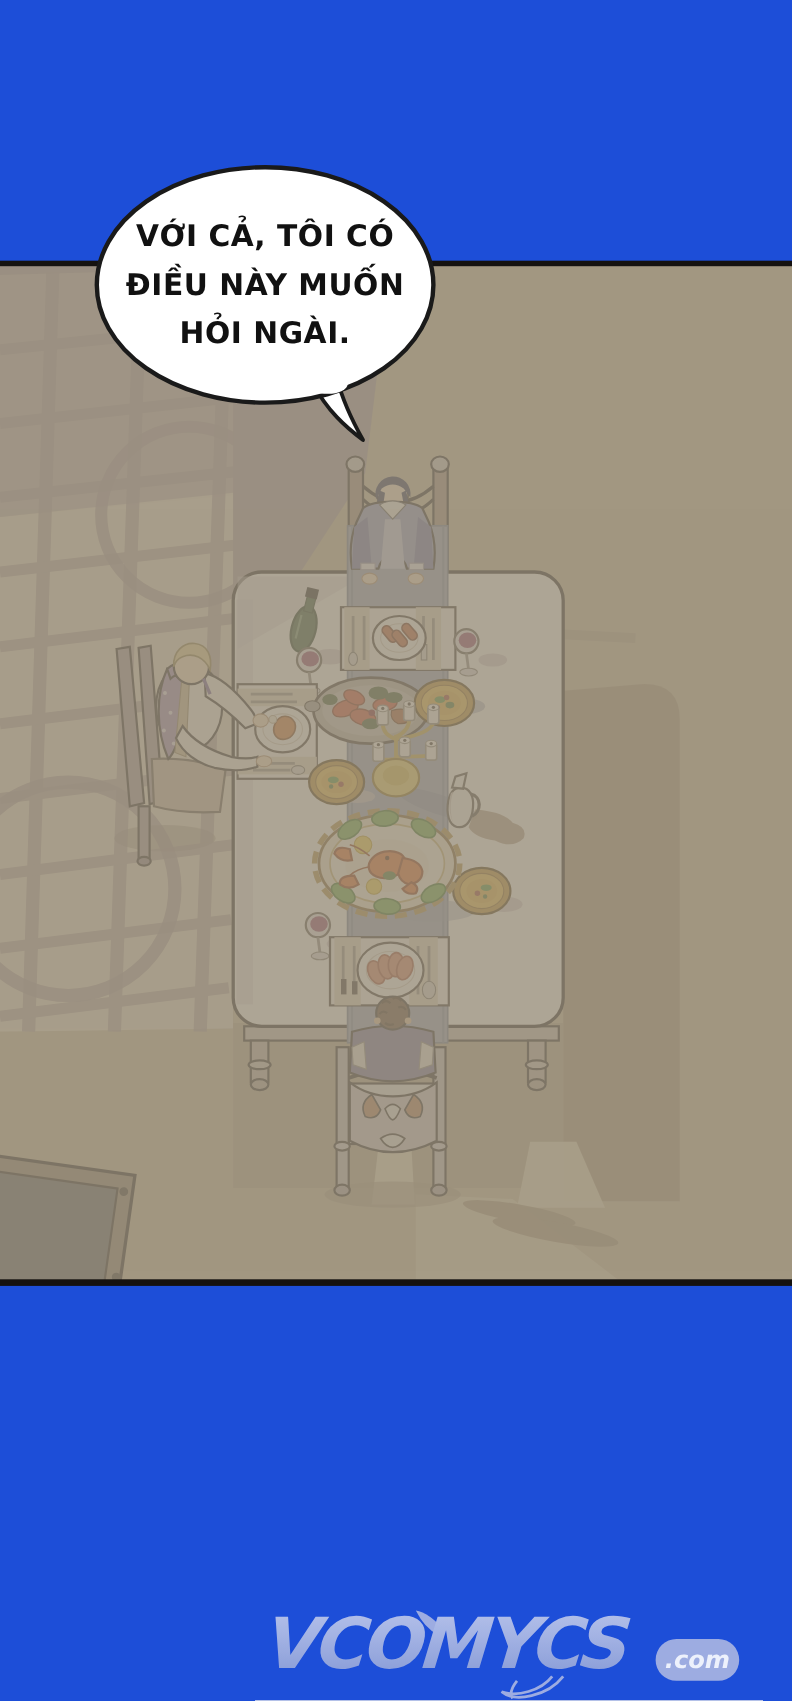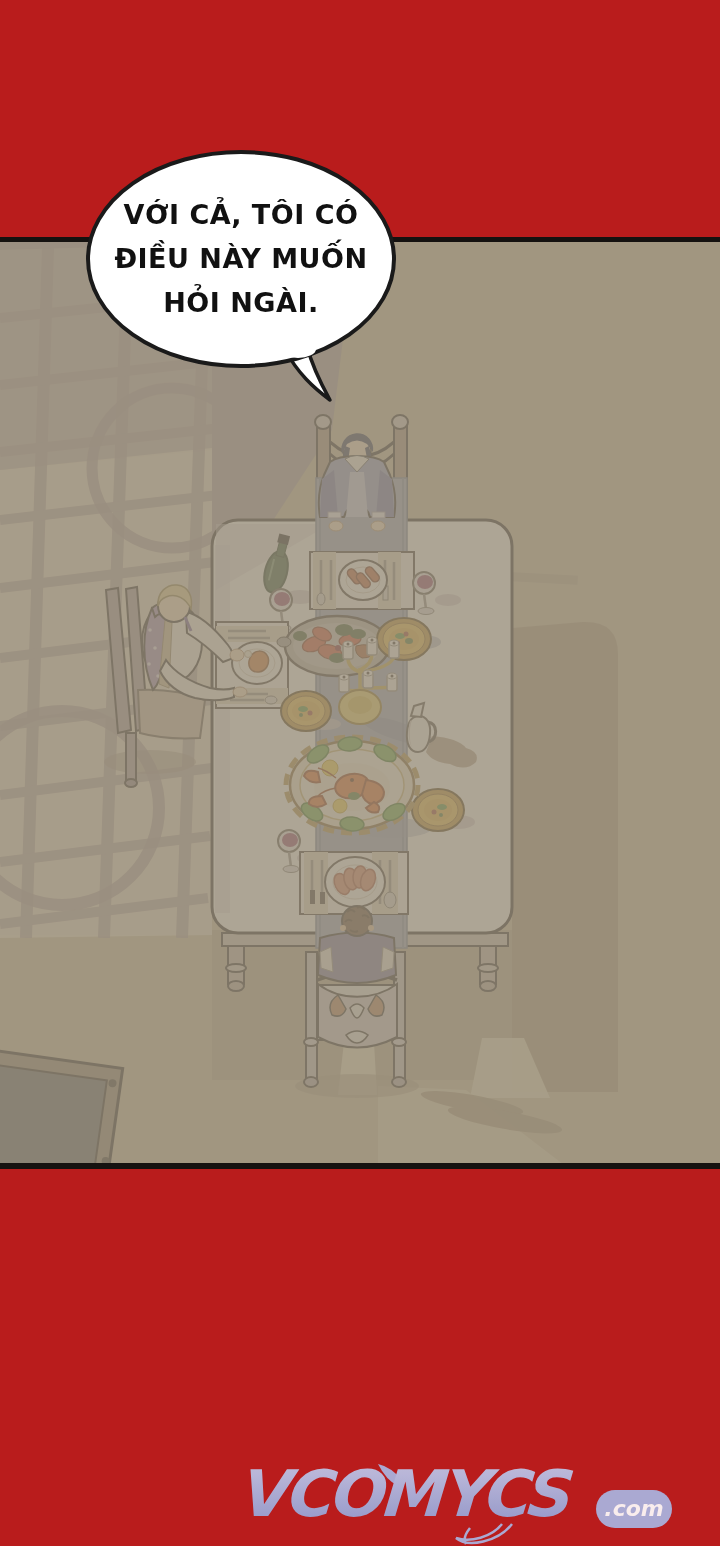--- a/index.html
+++ b/index.html
@@ -1,16 +1,16 @@
 <!DOCTYPE html>
 <html><head>
 <meta charset="utf-8">
 <style>
   html,body{margin:0;padding:0;background:#ffffff;}
-  .page{position:relative;width:720px;height:1546px;background:#b91c1c;overflow:hidden;
+  .page{position:relative;width:720px;height:1546px;background:#1d4ed8;overflow:hidden;
         font-family:"DejaVu Sans",sans-serif;}
   .page svg{position:absolute;left:0;top:0;}
   svg text{font-family:"DejaVu Sans",sans-serif;}
   .bubble-line{font-weight:bold;font-size:27px;fill:#111;letter-spacing:.5px;}
   .wm-main{font-size:64px;font-weight:bold;font-style:italic;letter-spacing:-3px;}
   .wm-suffix{font-size:22px;font-weight:bold;font-style:italic;fill:#ffffff;}
 </style>
 </head>
 <body>
 

